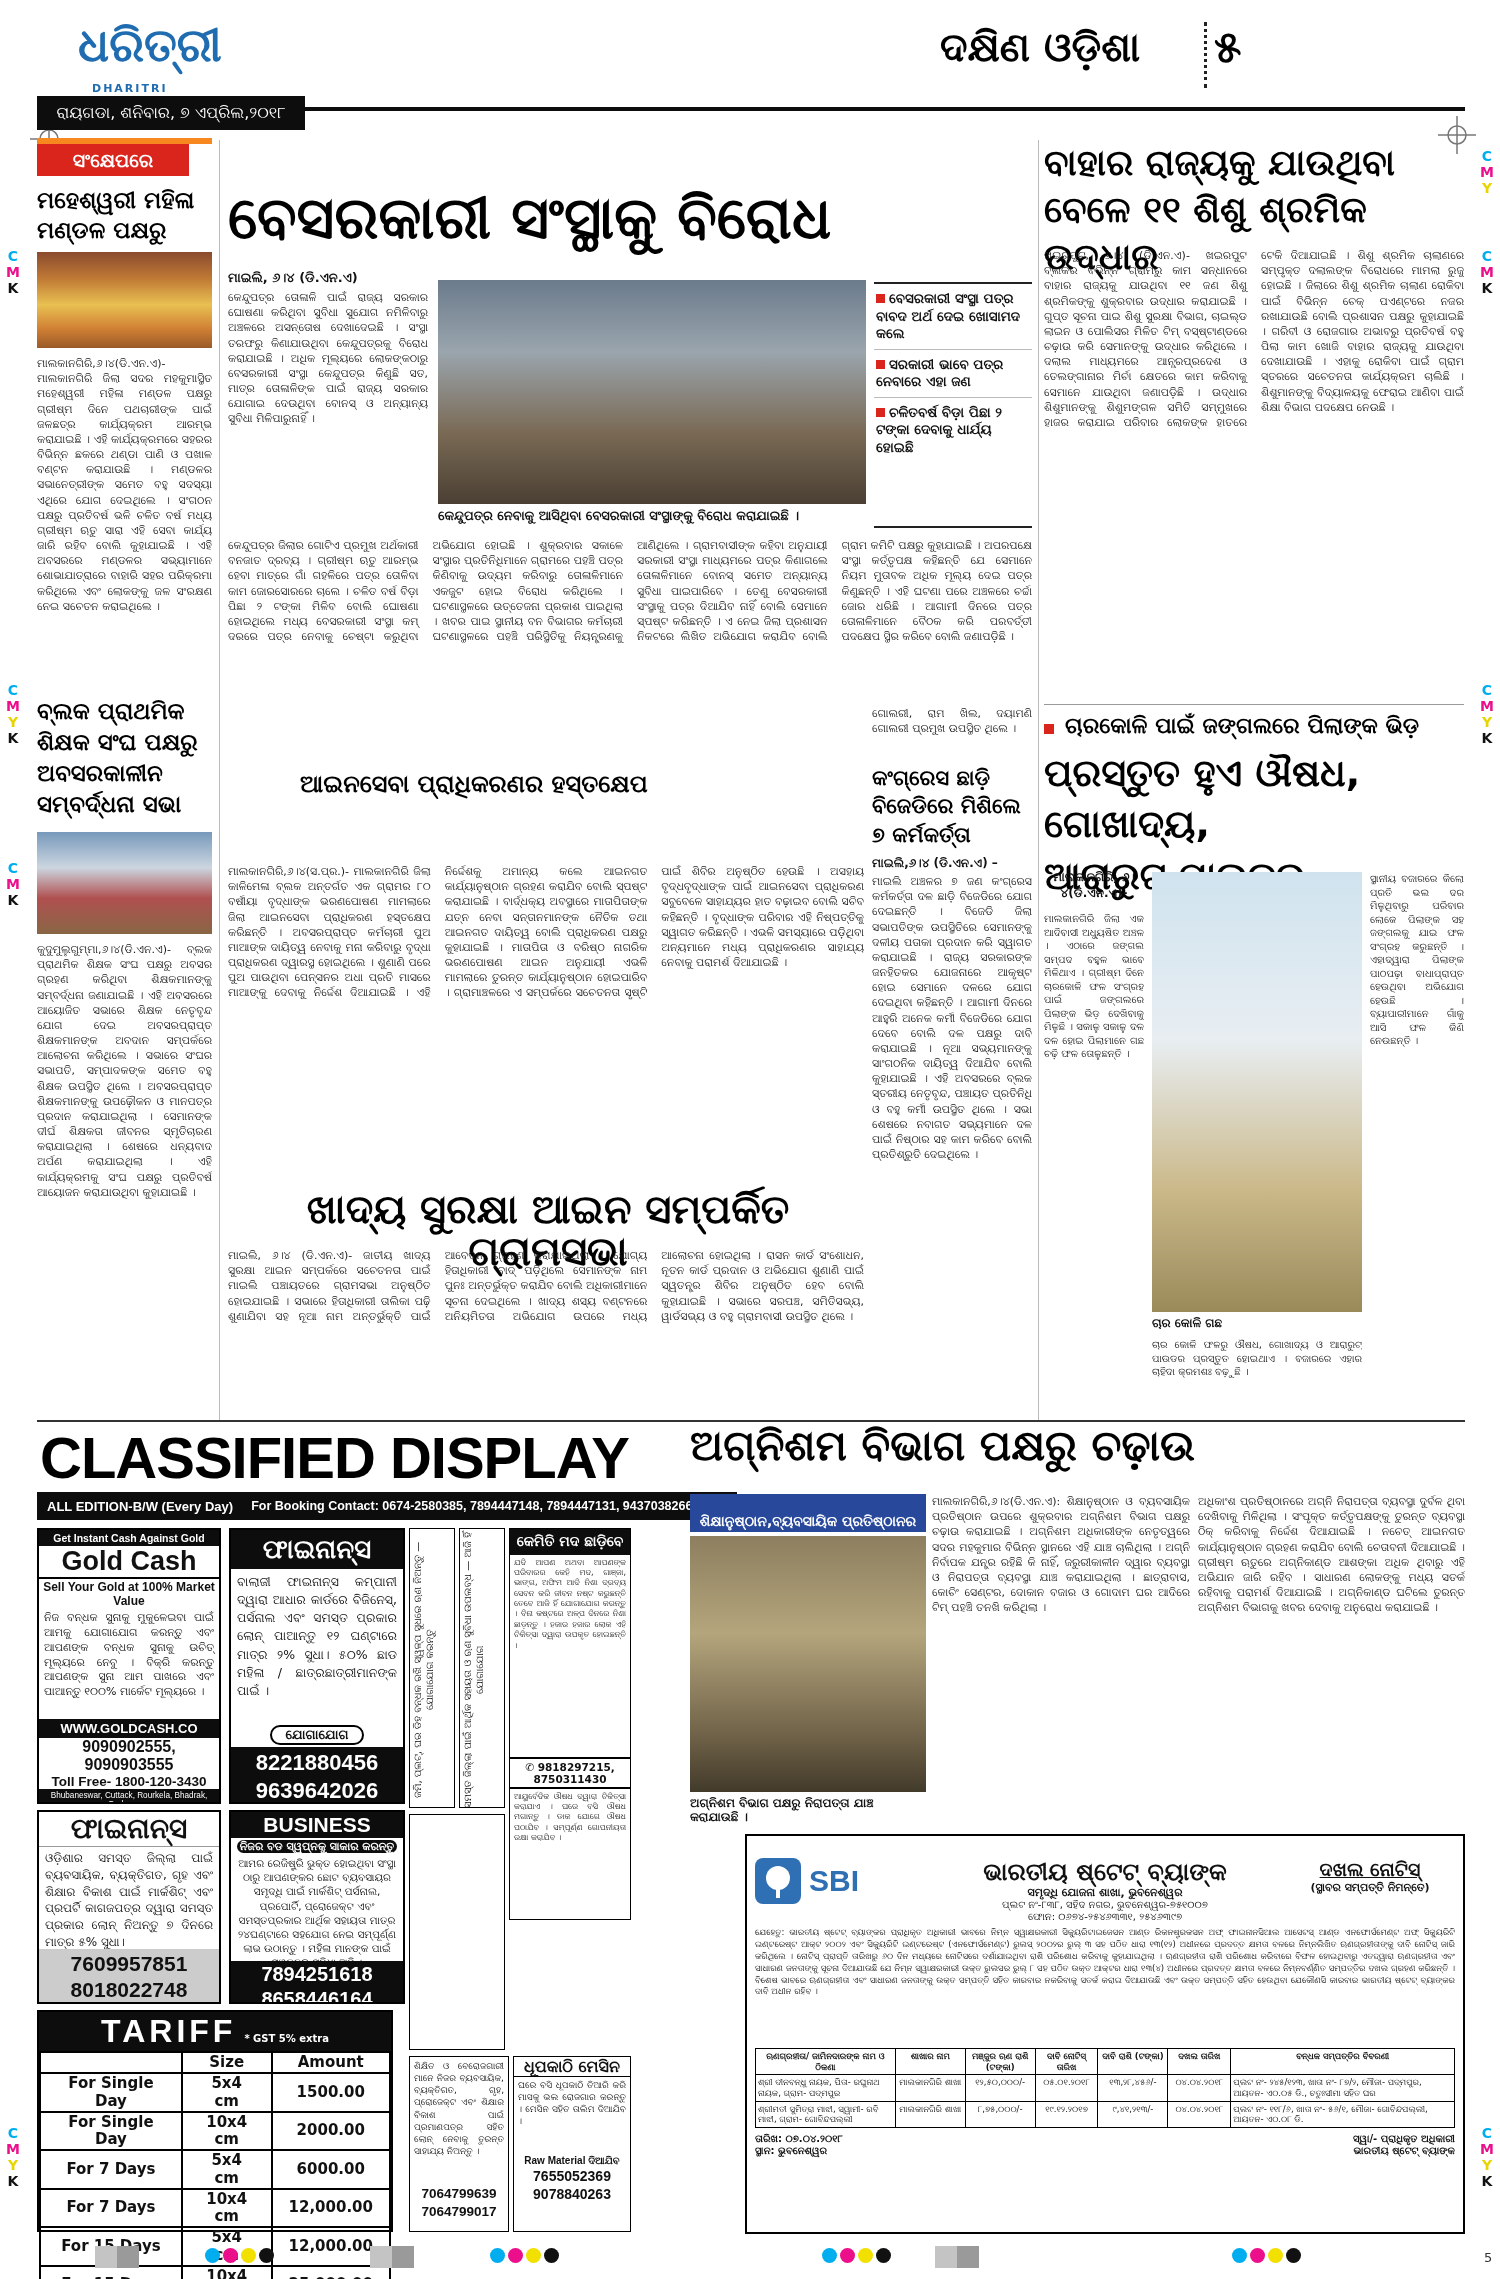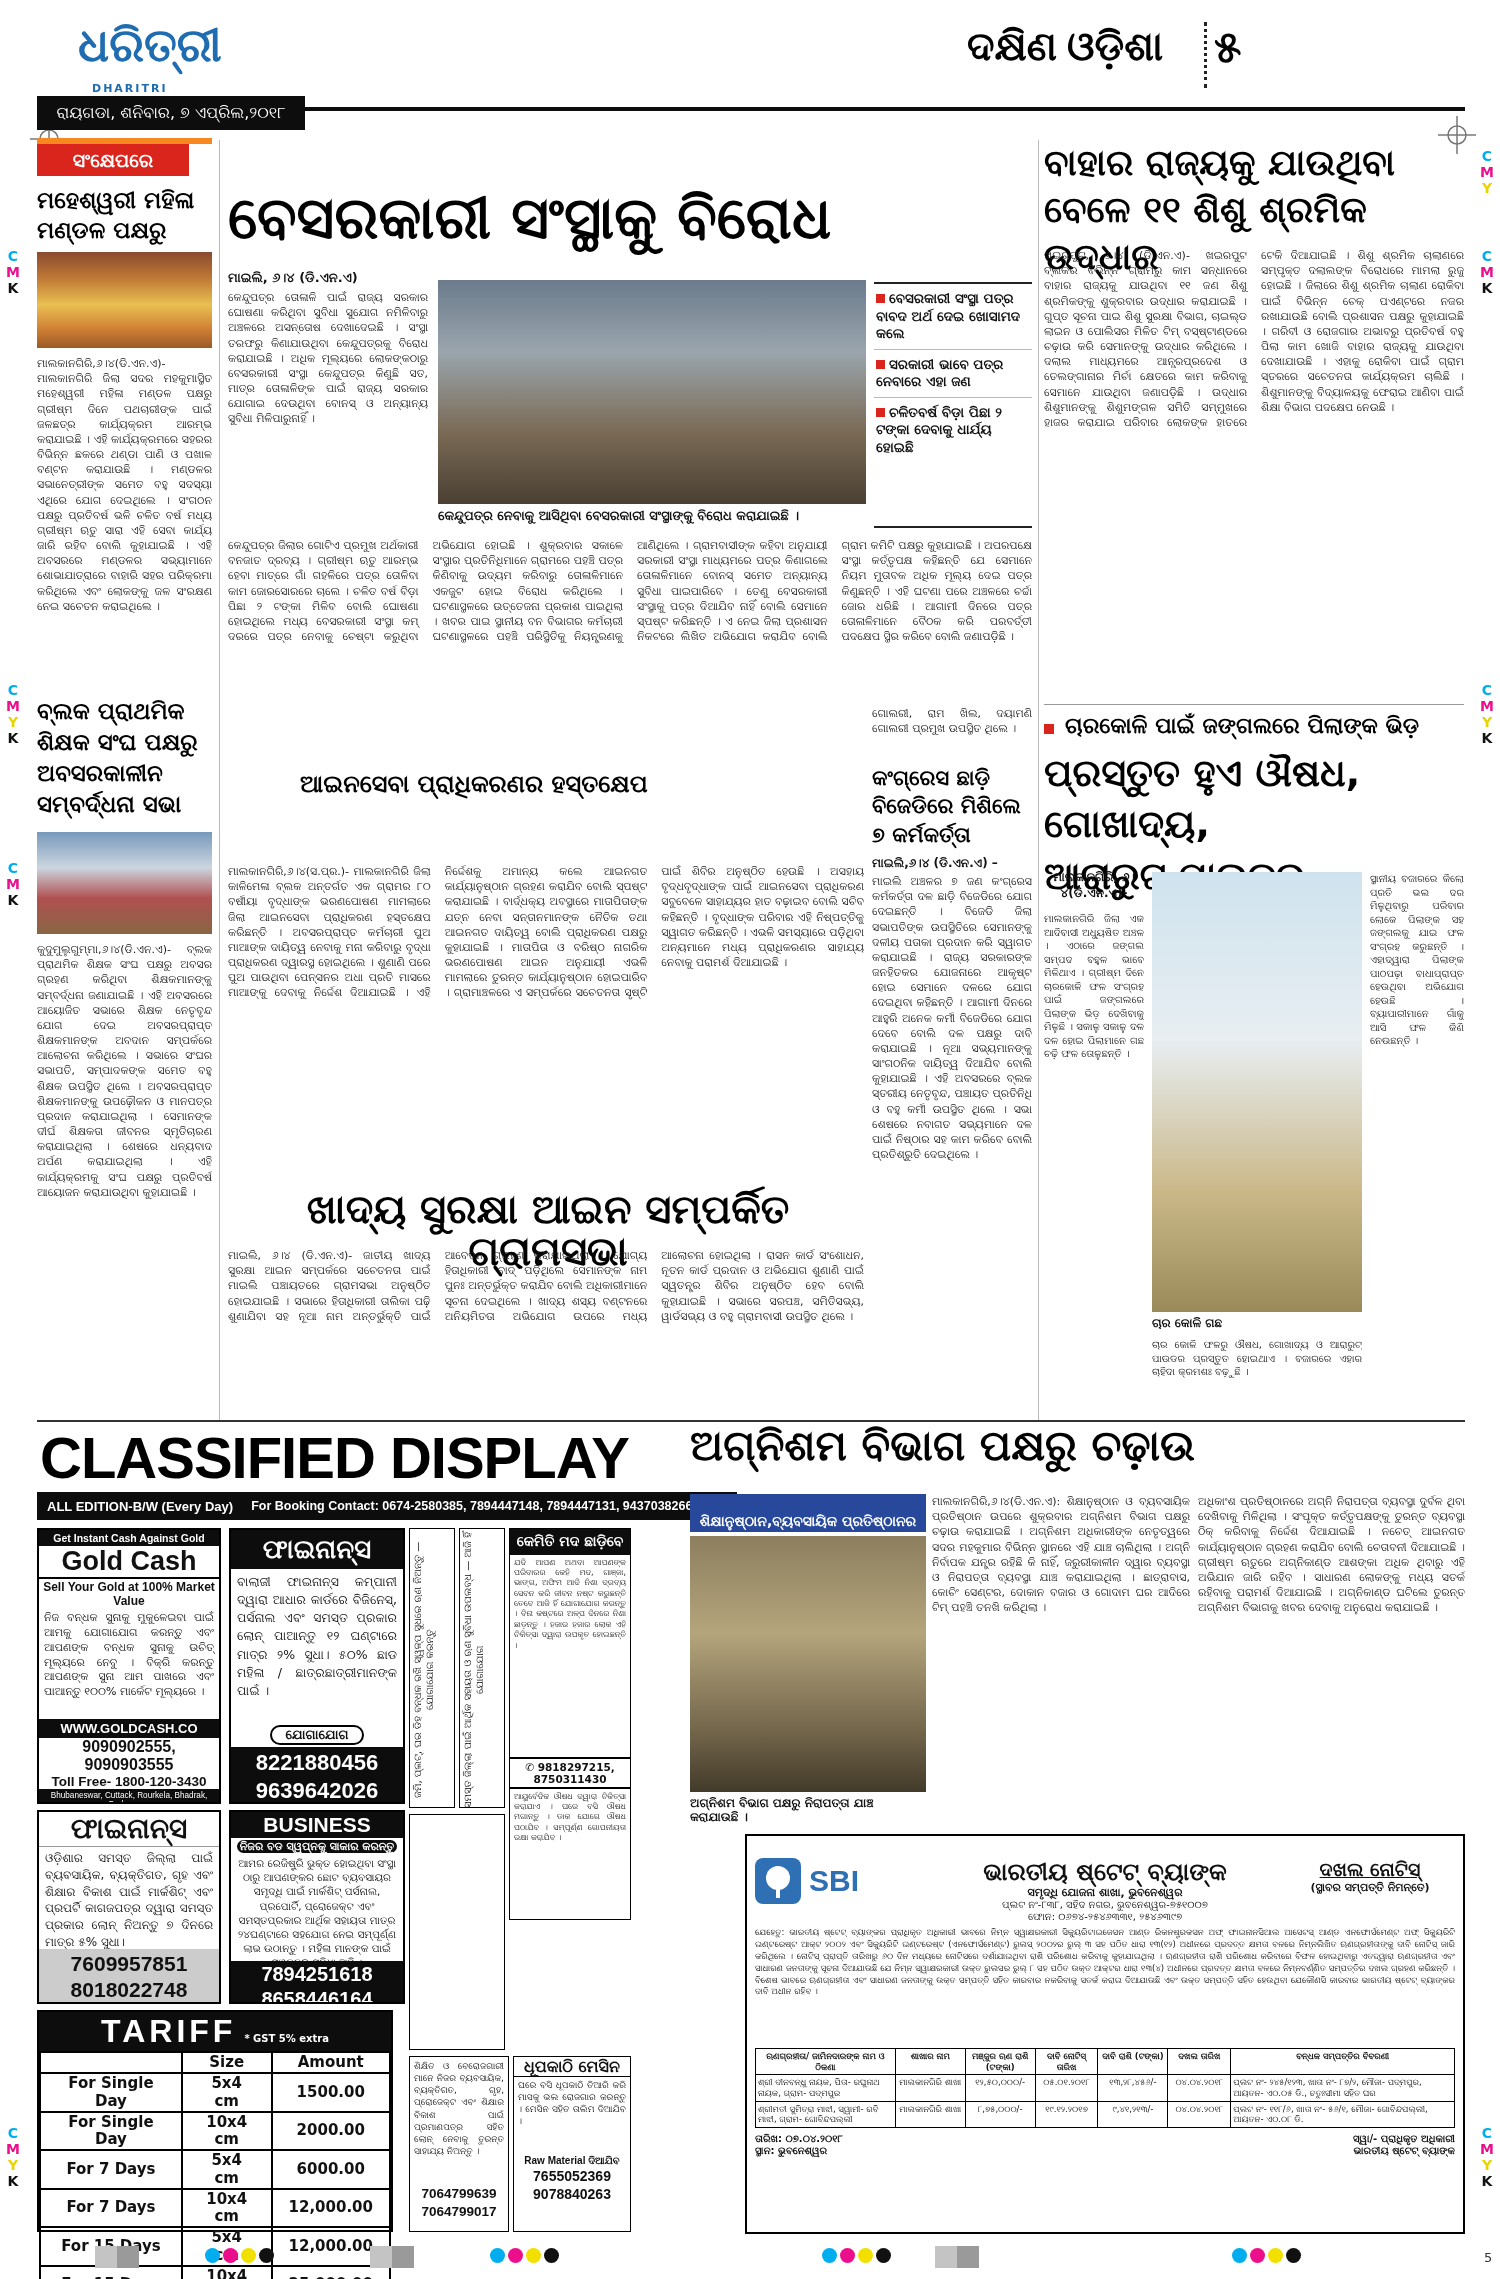--- a/index.html
+++ b/index.html
@@ -102,21 +102,21 @@
       <span class="cC">C</span>
       <span class="cM">M</span>
       <span class="cY">Y</span>
       <span class="cK">K</span>
     </div>
 
   <div class="abs od" style="left:78px;top:18px;width:150px;height:64px;font-size:46px;font-weight:bold;color:#1f6cb0;">ଧରିତ୍ରୀ</div>
   <div class="abs" style="left:92px;top:82px;width:120px;font-size:11px;font-weight:bold;letter-spacing:2px;color:#1f6cb0;">DHARITRI</div>
   <div class="abs blk od c" style="left:37px;top:96px;width:268px;height:34px;font-size:16px;line-height:34px;">ରାୟଗଡା, ଶନିବାର, ୭ ଏପ୍ରିଲ,୨୦୧୮</div>
   <div class="abs" style="left:305px;top:107px;width:1160px;height:4px;background:#0d0d0d;"></div>
-  <div class="abs od headline" style="left:940px;top:26px;width:250px;font-size:40px;text-align:center;font-family:Liberation Serif, serif;">ଦକ୍ଷିଣ ଓଡ଼ିଶା</div>
+  <div class="abs od headline" style="left:940px;top:26px;width:250px;font-size:40px;text-align:left;">ଦକ୍ଷିଣ ଓଡ଼ିଶା</div>
   <div class="abs" style="left:1204px;top:22px;width:0;height:66px;border-left:3px dotted #222;"></div>
   <div class="abs od headline" style="left:1214px;top:24px;width:44px;font-size:44px;">୫</div>
 
   <div class="abs" style="left:37px;top:138px;width:175px;height:6px;background:#f6881f;"></div>
   <div class="abs od c" style="left:37px;top:144px;width:152px;height:32px;background:#d9251c;color:#fff;font-size:19px;font-weight:bold;line-height:32px;">ସଂକ୍ଷେପରେ</div>
   <div class="abs od headline" style="left:37px;top:186px;width:175px;font-size:23px;line-height:1.3;">ମହେଶ୍ୱରୀ ମହିଳା ମଣ୍ଡଳ ପକ୍ଷରୁ ଜଳଛତ୍ର</div>
   <div class="abs photo ph-crowd" style="left:37px;top:252px;width:175px;height:96px;"></div>
   <div class="abs od body-txt j" style="left:37px;top:356px;width:175px;height:334px;">ମାଲକାନଗିରି,୬।୪(ଡି.ଏନ.ଏ)- ମାଲକାନଗିରି ଜିଲା ସଦର ମହକୁମାସ୍ଥିତ ମହେଶ୍ୱରୀ ମହିଳା ମଣ୍ଡଳ ପକ୍ଷରୁ ଗ୍ରୀଷ୍ମ ଦିନେ ପଥଚାରୀଙ୍କ ପାଇଁ ଜଳଛତ୍ର କାର୍ଯ୍ୟକ୍ରମ ଆରମ୍ଭ କରାଯାଇଛି । ଏହି କାର୍ଯ୍ୟକ୍ରମରେ ସହରର ବିଭିନ୍ନ ଛକରେ ଥଣ୍ଡା ପାଣି ଓ ପଖାଳ ବଣ୍ଟନ କରାଯାଉଛି । ମଣ୍ଡଳର ସଭାନେତ୍ରୀଙ୍କ ସମେତ ବହୁ ସଦସ୍ୟା ଏଥିରେ ଯୋଗ ଦେଇଥିଲେ । ସଂଗଠନ ପକ୍ଷରୁ ପ୍ରତିବର୍ଷ ଭଳି ଚଳିତ ବର୍ଷ ମଧ୍ୟ ଗ୍ରୀଷ୍ମ ଋତୁ ସାରା ଏହି ସେବା କାର୍ଯ୍ୟ ଜାରି ରହିବ ବୋଲି କୁହାଯାଇଛି । ଏହି ଅବସରରେ ମଣ୍ଡଳର ସଭ୍ୟାମାନେ ଶୋଭାଯାତ୍ରାରେ ବାହାରି ସହର ପରିକ୍ରମା କରିଥିଲେ ଏବଂ ଲୋକଙ୍କୁ ଜଳ ସଂରକ୍ଷଣ ନେଇ ସଚେତନ କରାଇଥିଲେ ।</div>
   <div class="abs od headline" style="left:37px;top:696px;width:175px;font-size:23px;line-height:1.35;">ବ୍ଲକ ପ୍ରାଥମିକ ଶିକ୍ଷକ ସଂଘ ପକ୍ଷରୁ ଅବସରକାଳୀନ ସମ୍ବର୍ଦ୍ଧନା ସଭା</div>
   <div class="abs photo ph-banner" style="left:37px;top:832px;width:175px;height:102px;"></div>

